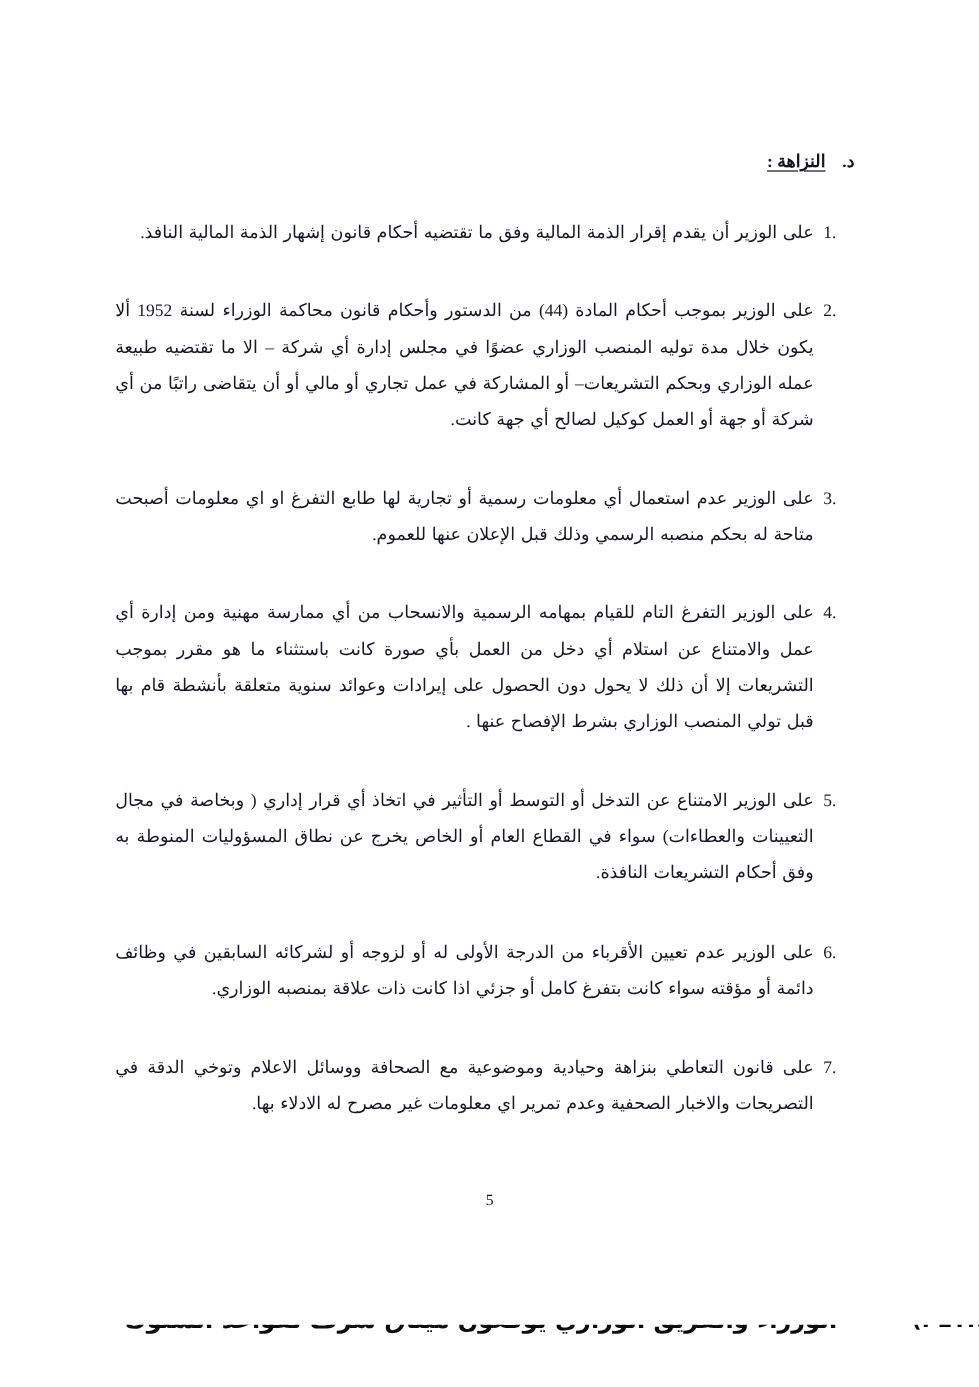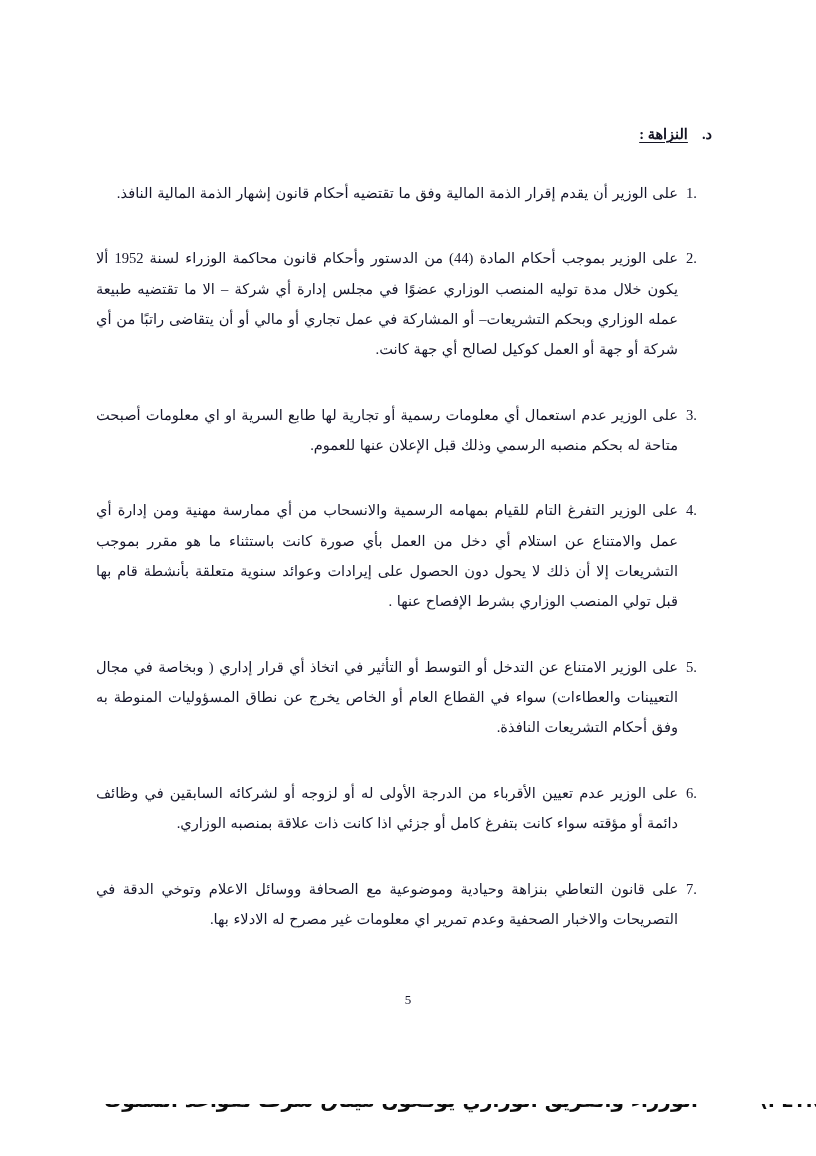--- a/index.html
+++ b/index.html
@@ -155,21 +155,21 @@
         <span class="body">على الوزير أن يقدم إقرار الذمة المالية وفق ما تقتضيه أحكام قانون إشهار الذمة المالية النافذ.</span>
       </li>
 
       <li class="clause">
         <span class="num">2.</span>
         <span class="body">على الوزير بموجب أحكام المادة (44) من الدستور وأحكام قانون محاكمة الوزراء لسنة 1952 ألا يكون خلال مدة توليه المنصب الوزاري عضوًا في مجلس إدارة أي شركة – الا ما تقتضيه طبيعة عمله الوزاري وبحكم التشريعات– أو المشاركة في عمل تجاري أو مالي أو أن يتقاضى راتبًا من أي شركة أو جهة أو العمل كوكيل لصالح أي جهة كانت.</span>
       </li>
 
       <li class="clause">
         <span class="num">3.</span>
-        <span class="body">على الوزير عدم استعمال أي معلومات رسمية أو تجارية لها طابع السرية او اي معلومات أصبحت متاحة له بحكم منصبه الرسمي وذلك قبل الإعلان عنها للعموم.</span>
+        <span class="body">على الوزير عدم استعمال أي معلومات رسمية أو تجارية لها طابع التفرغ او اي معلومات أصبحت متاحة له بحكم منصبه الرسمي وذلك قبل الإعلان عنها للعموم.</span>
       </li>
 
       <li class="clause">
         <span class="num">4.</span>
         <span class="body">على الوزير التفرغ التام للقيام بمهامه الرسمية والانسحاب من أي ممارسة مهنية ومن إدارة أي عمل والامتناع عن استلام أي دخل من العمل بأي صورة كانت باستثناء ما هو مقرر بموجب التشريعات إلا أن ذلك لا يحول دون الحصول على إيرادات وعوائد سنوية متعلقة بأنشطة قام بها قبل تولي المنصب الوزاري بشرط الإفصاح عنها .</span>
       </li>
 
       <li class="clause">
         <span class="num">5.</span>
         <span class="body">على الوزير الامتناع عن التدخل أو التوسط أو التأثير في اتخاذ أي قرار إداري ( وبخاصة في مجال التعيينات والعطاءات) سواء في القطاع العام أو الخاص يخرج عن نطاق المسؤوليات المنوطة به وفق أحكام التشريعات النافذة.</span>

